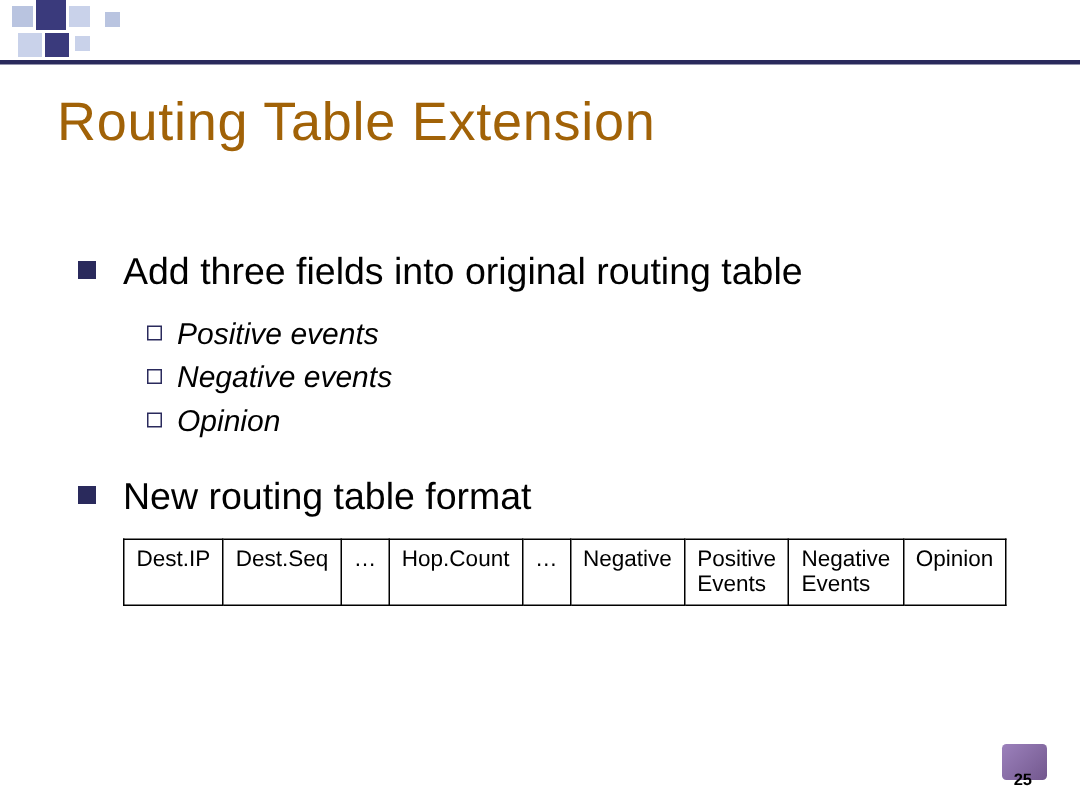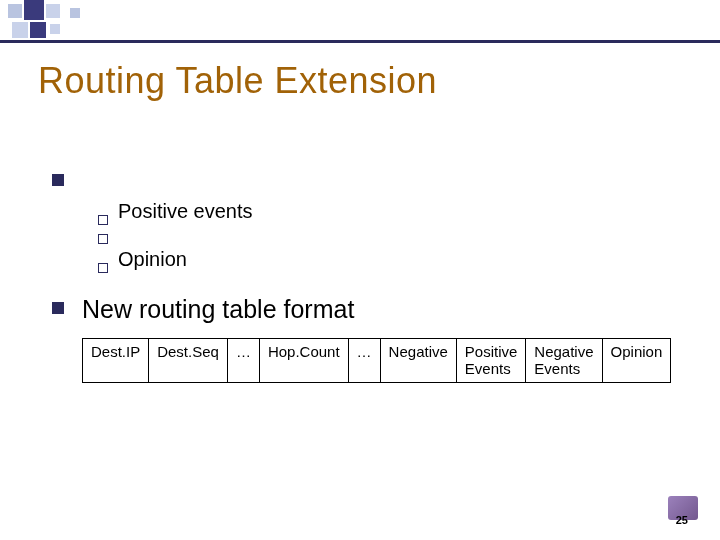--- a/index.html
+++ b/index.html
@@ -62,22 +62,23 @@
     color: #000;
     line-height: 1.3;
   }
   .sub-list {
     margin-left: 46px;
     margin-top: 2px;
     margin-bottom: 20px;
   }
   .sub-row {
     display: flex;
-    align-items: flex-end;
+    align-items: flex-start;
     margin-bottom: 2px;
+    font-style: italic;
   }
   .sub-bullet {
     width: 10px;
     height: 10px;
     border: 1.5px solid #2a2a5c;
     margin-top: 7px;
     margin-right: 10px;
     flex-shrink: 0;
   }
   .sub-text {
@@ -140,28 +141,30 @@
 </div>
 
 <div class="title-divider"></div>
 
 <h1 class="slide-title">Routing Table Extension</h1>
 
 <div class="content">
 
   <div class="bullet-row">
     <div class="bullet-square"></div>
+    <div class="bullet-text">Add three fields into original routing table</div>
   </div>
   <div class="sub-list">
     <div class="sub-row">
       <div class="sub-bullet"></div>
       <div class="sub-text">Positive events</div>
     </div>
     <div class="sub-row">
       <div class="sub-bullet"></div>
+      <div class="sub-text">Negative events</div>
     </div>
     <div class="sub-row">
       <div class="sub-bullet"></div>
       <div class="sub-text">Opinion</div>
     </div>
   </div>
 
   <div class="bullet-row">
     <div class="bullet-square"></div>
     <div class="bullet-text">New routing table format</div>

